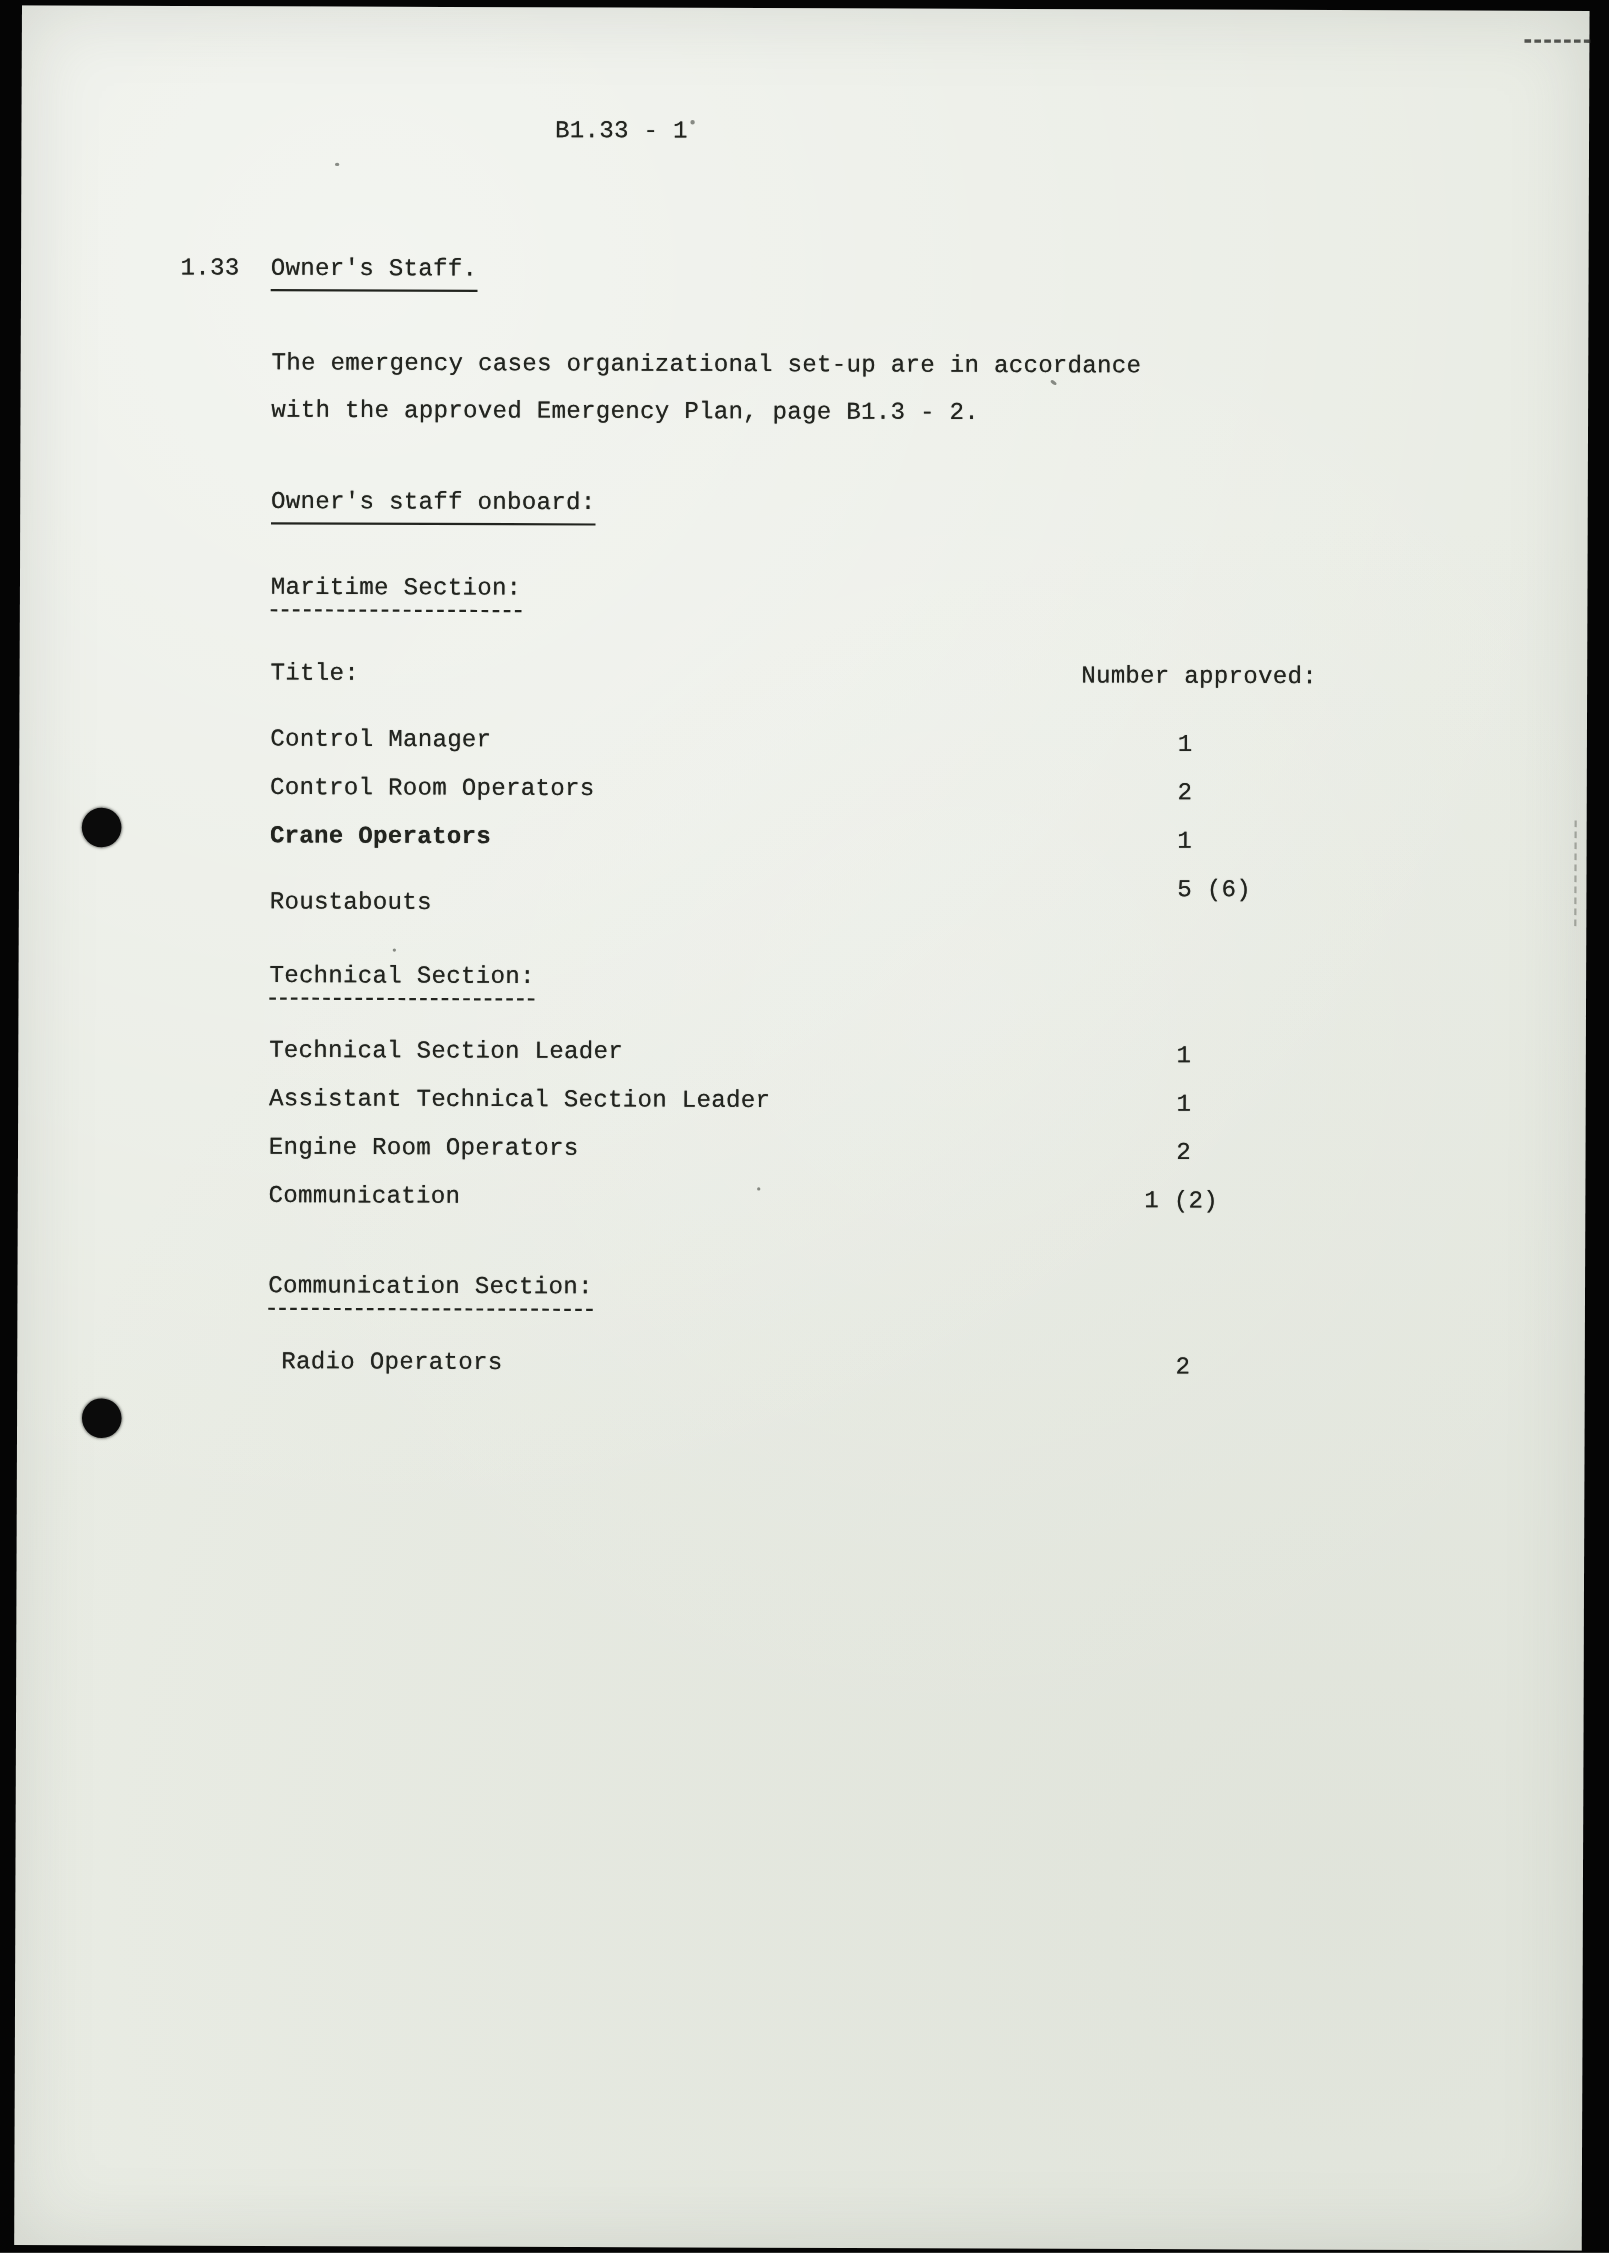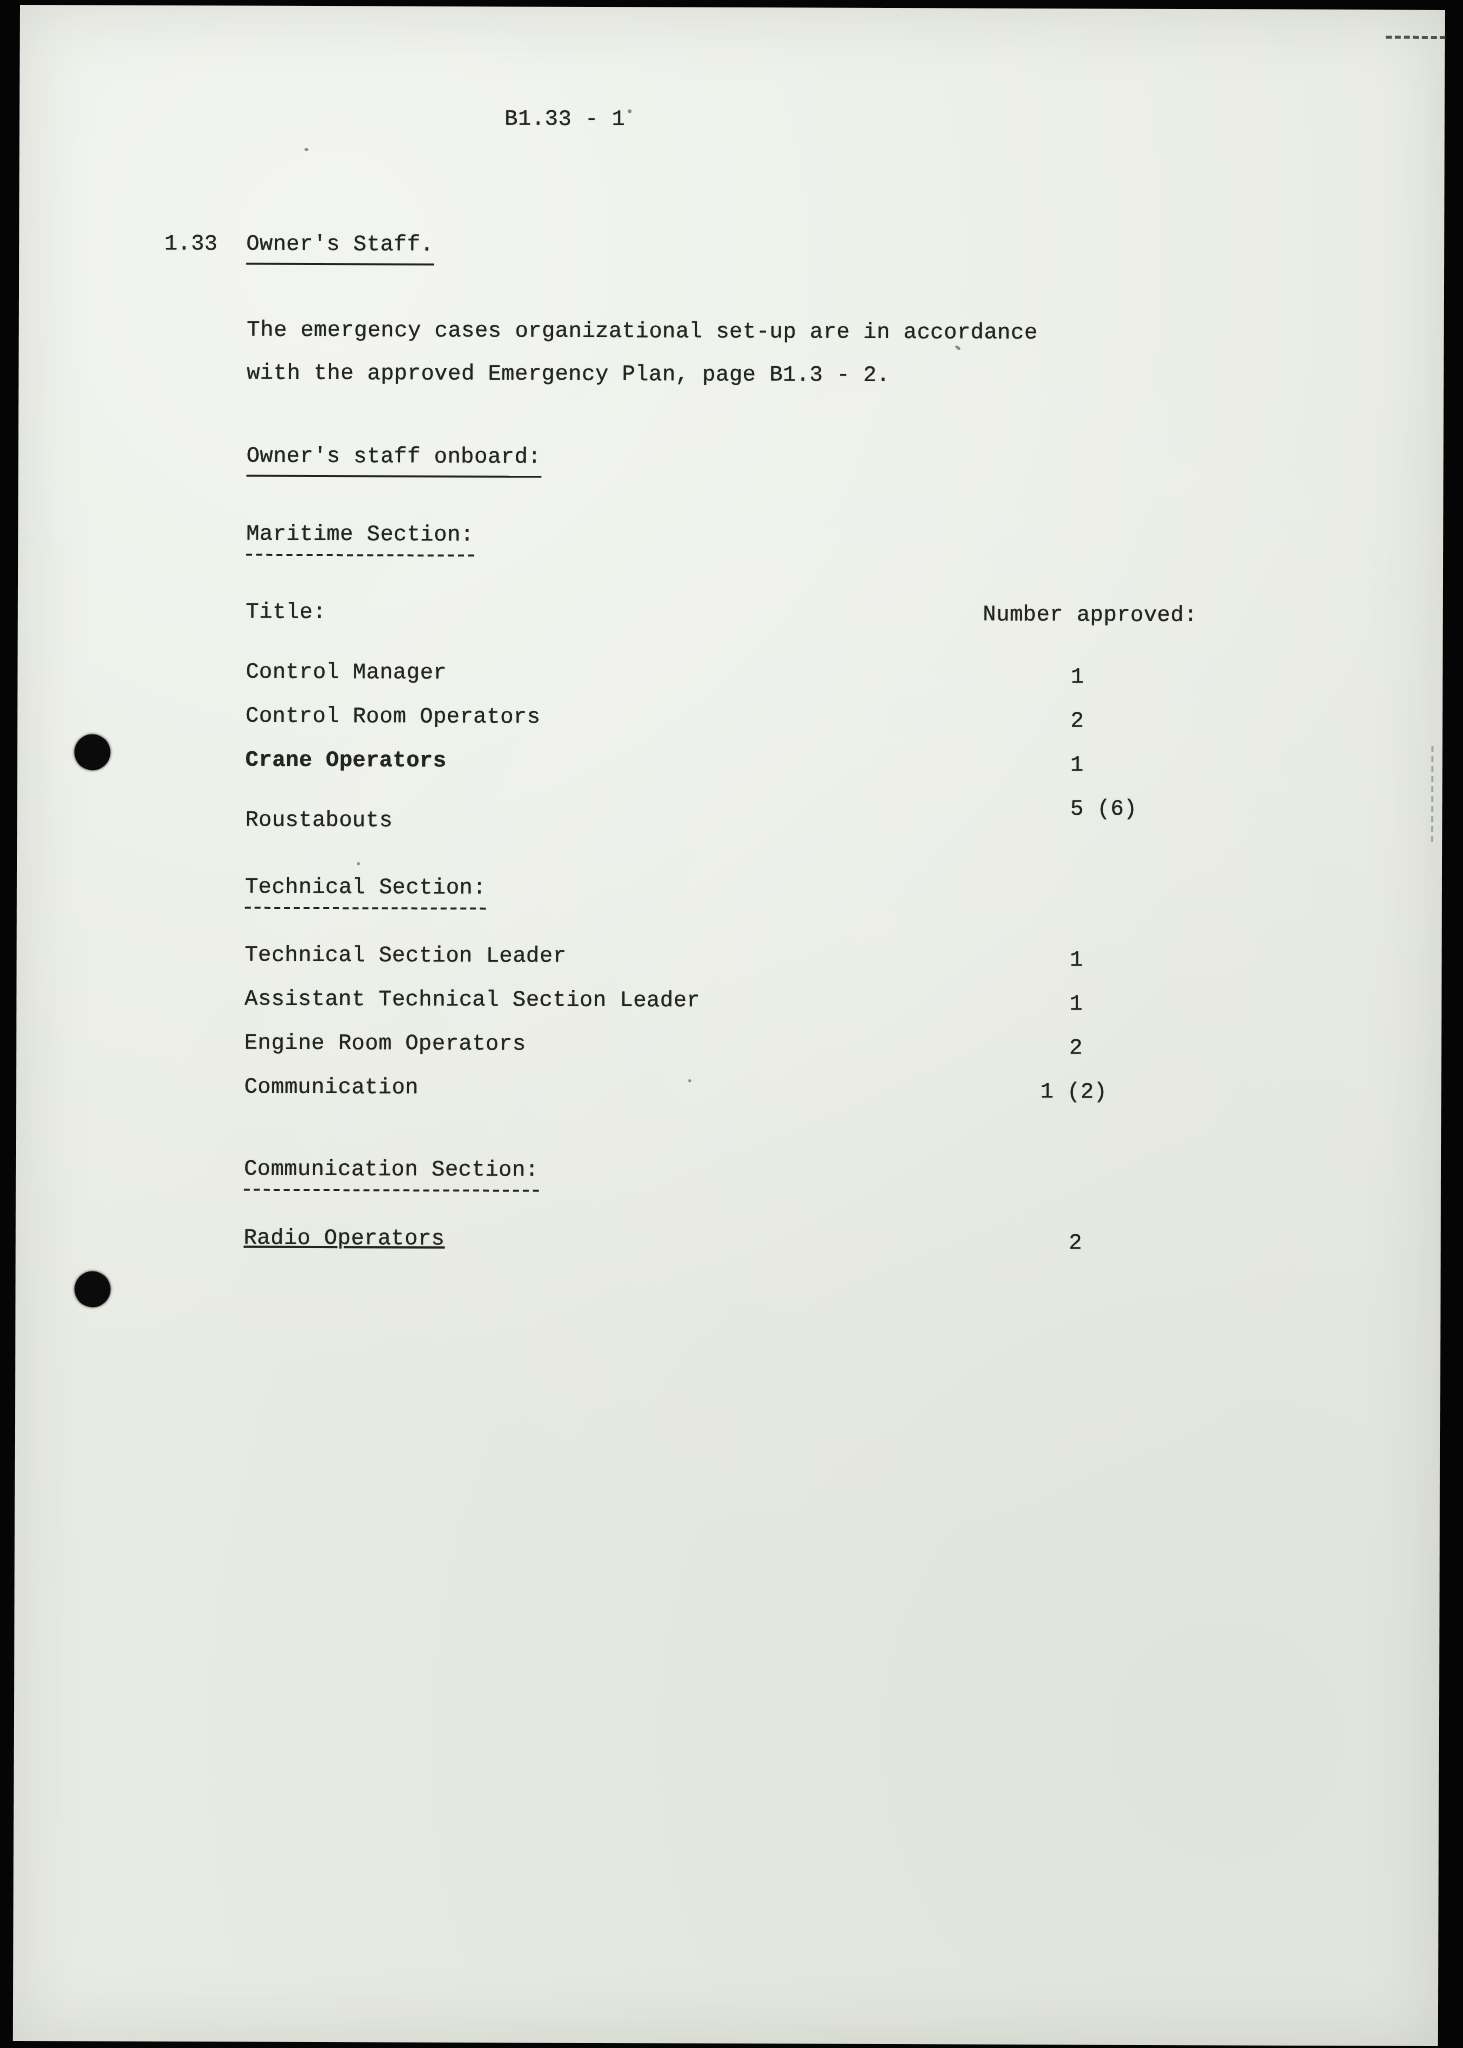--- a/index.html
+++ b/index.html
@@ -127,17 +127,17 @@
     <span class="t" style="left:1053px; top:1025px;">2</span>
   </div>
   <div>
     <span class="t" style="left:228px; top:1067px;">Communication</span>
     <span class="t" style="left:1024px; top:1069px;">1 (2)</span>
   </div>
 
   <span class="t u-dashed" style="left:228px; top:1149px;">Communication Section:</span>
 
   <div>
-    <span class="t" style="left:228px; top:1218px;text-decoration:underline;">Radio Operators</span>
+    <span class="t" style="left:240px; top:1218px;">Radio Operators</span>
     <span class="t" style="left:1053px; top:1220px;">2</span>
   </div>
 
 </div>
 
 </body></html>

